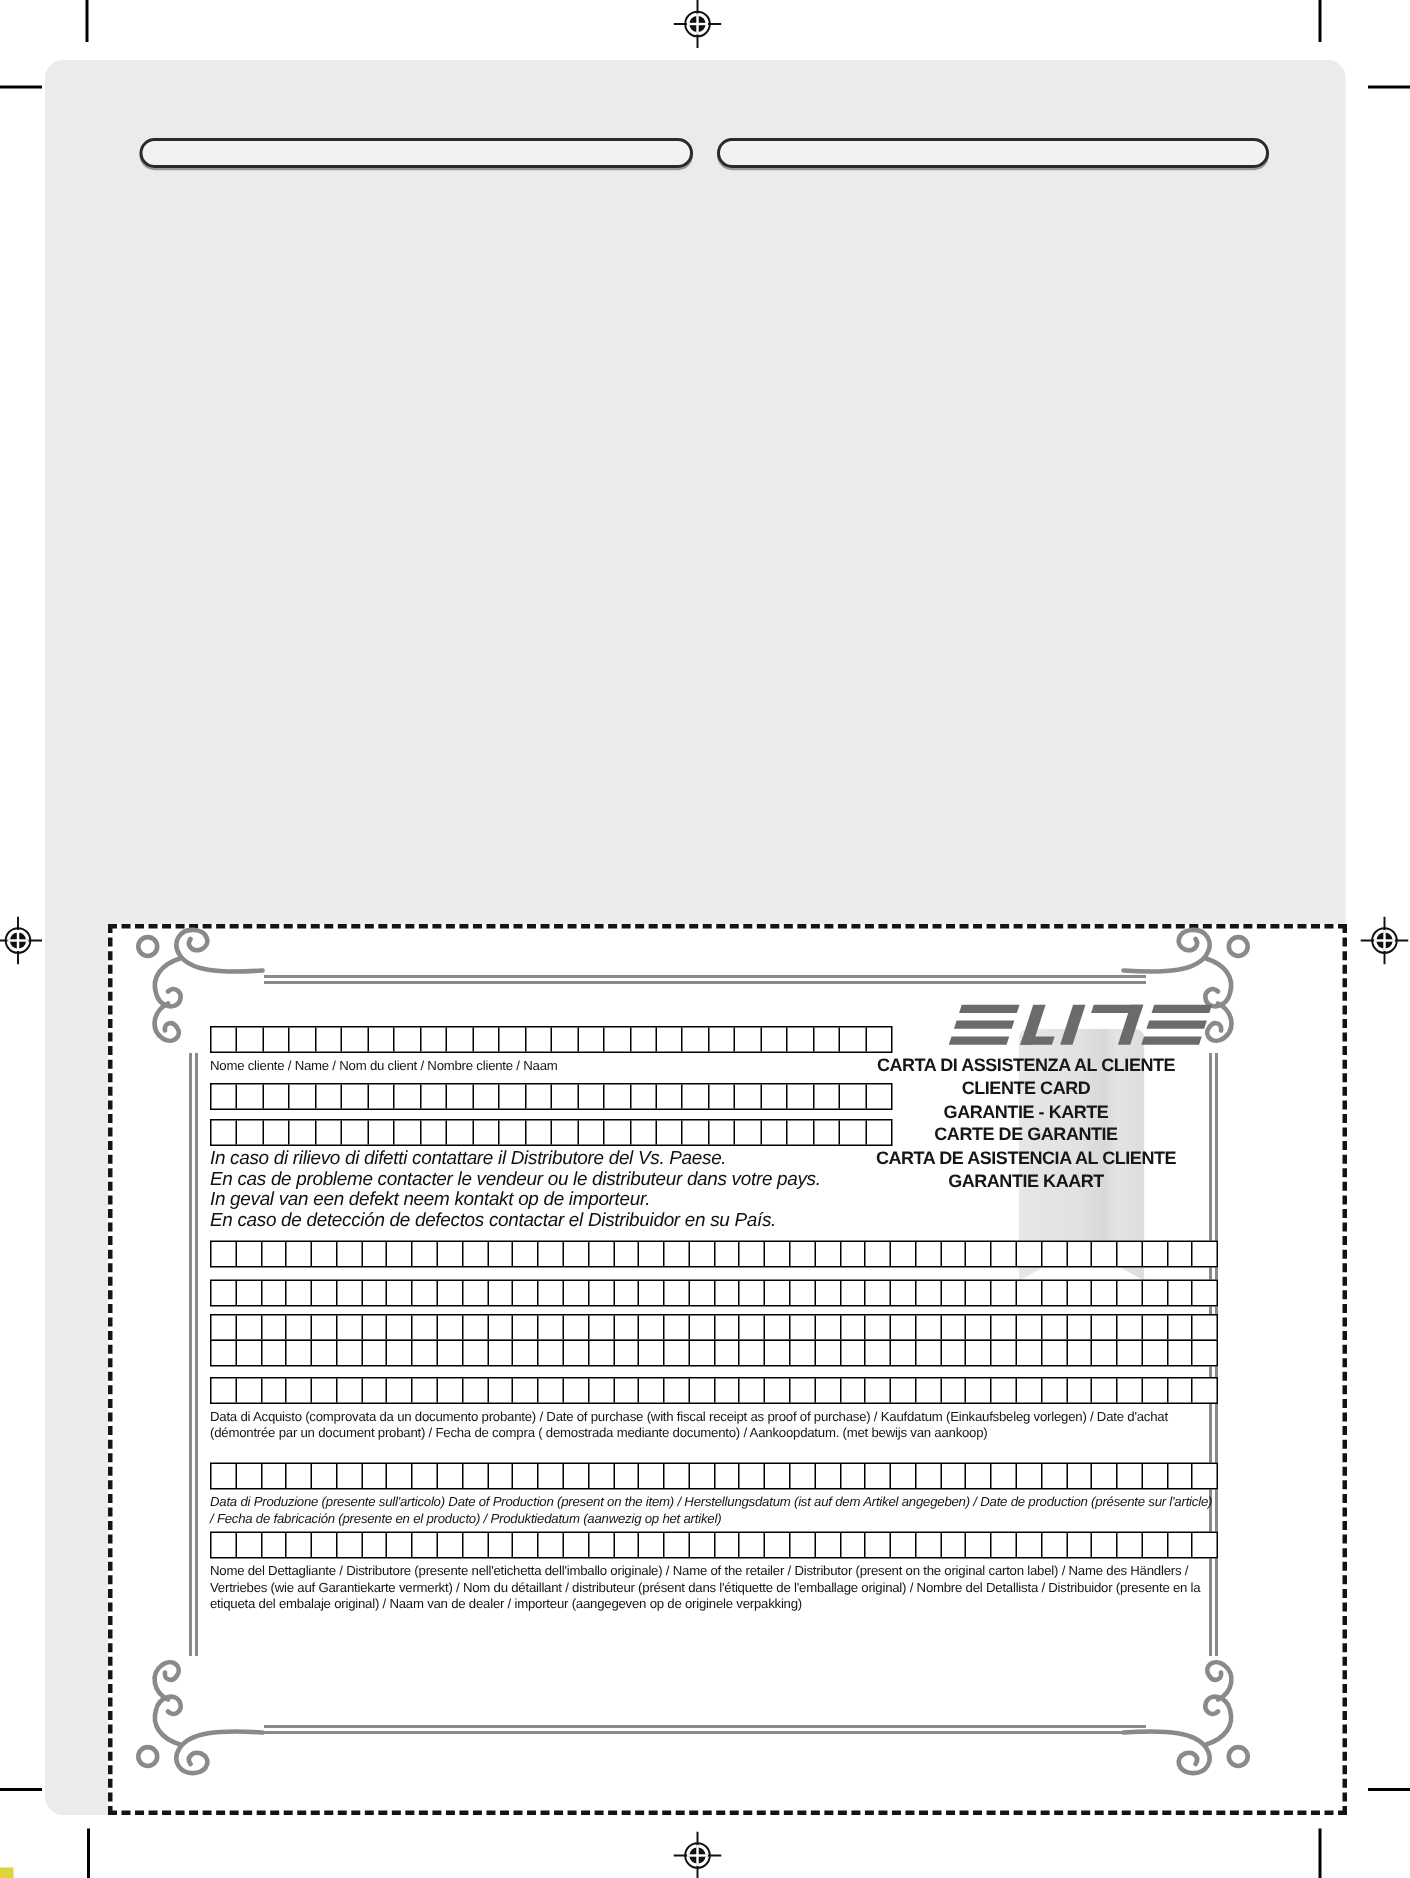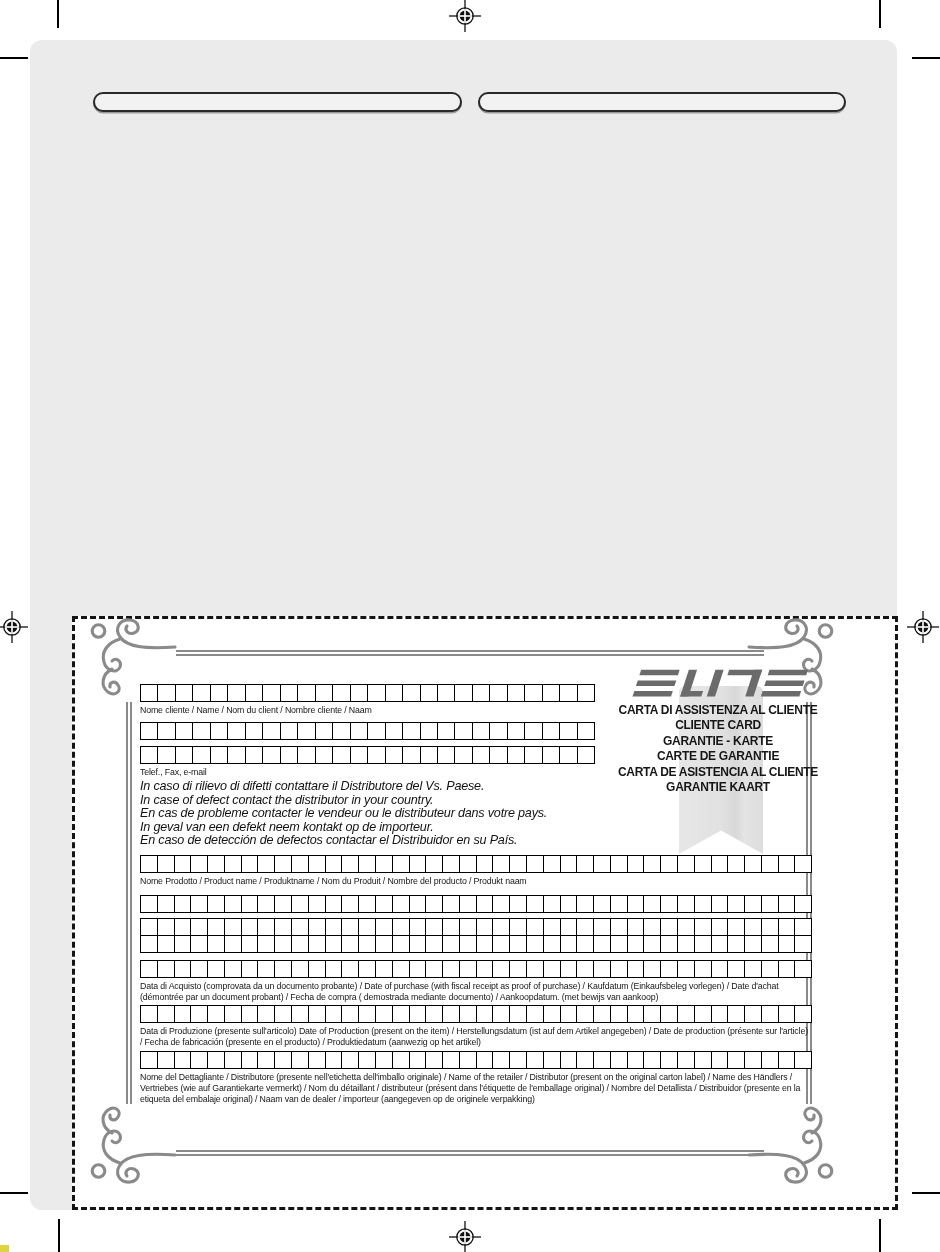--- a/index.html
+++ b/index.html
@@ -24,21 +24,21 @@
   .frame-h{position:absolute;height:0;border-top:6px double #8a8a8a;}
   .frame-v{position:absolute;width:0;border-left:6px double #8a8a8a;}
   .ornament{position:absolute;width:90px;height:90px;}
 
   
   .logo{position:absolute;left:632px;top:668px;width:176px;height:33px;z-index:3;}
   .ribbon{position:absolute;left:679px;top:686px;width:84px;height:168px;z-index:1;
           background:linear-gradient(90deg,#e7e7e7 0%,#e1e1e1 50%,#d8d8d8 68%,#e4e4e4 78%,#dddddd 100%);
           clip-path:polygon(0 0,100% 0,100% 100%,50% 86%,0 100%);
           border-radius:6px 6px 0 0;}
-  .titles{position:absolute;left:612px;top:703px;width:212px;z-index:3;text-align:center;}
+  .titles{position:absolute;left:578px;top:703px;width:212px;z-index:3;text-align:center;}
   .title-line{font-weight:bold;font-size:12px;line-height:15.4px;letter-spacing:-.3px;color:#161616;}
 
   
   .col{position:absolute;left:140px;top:676px;width:672px;z-index:2;}
   .notice{text-align:left;font-style:italic;font-size:12.6px;line-height:13.6px;
           letter-spacing:-.2px;color:#121212;}
   .grid-row{display:flex;height:16px;border:1px solid #000;background:#fff;}
   .grid-row + .grid-row{margin-top:-1px;}
   .grid-cell{flex:1;border-right:1px solid #000;}
   .grid-cell:last-child{border-right:none;}
@@ -251,26 +251,24 @@
           <div class="grid-cell"></div>
           <div class="grid-cell"></div>
           <div class="grid-cell"></div>
           <div class="grid-cell"></div>
           <div class="grid-cell"></div>
           <div class="grid-cell"></div>
           <div class="grid-cell"></div>
           <div class="grid-cell"></div>
           <div class="grid-cell"></div>
         </div>
-        <div class="field-label">Telef., Fax, e-mail</div>
       </div>
     </div>
   <div class="notice" style="margin-top:2px;">
     <div>In caso di rilievo di difetti contattare il Distributore del Vs. Paese.</div>
-    <div>In case of defect contact the distributor in your country.</div>
     <div>En cas de probleme contacter le vendeur ou le distributeur dans votre pays.</div>
     <div>In geval van een defekt neem kontakt op de importeur.</div>
     <div>En caso de detección de defectos contactar el Distribuidor en su País.</div>
   </div>
   <div id="fields-bottom">
       <div class="field full" style="margin-top: 7px;">
         <div class="grid-row">
           <div class="grid-cell"></div>
           <div class="grid-cell"></div>
           <div class="grid-cell"></div>
@@ -305,21 +303,20 @@
           <div class="grid-cell"></div>
           <div class="grid-cell"></div>
           <div class="grid-cell"></div>
           <div class="grid-cell"></div>
           <div class="grid-cell"></div>
           <div class="grid-cell"></div>
           <div class="grid-cell"></div>
           <div class="grid-cell"></div>
           <div class="grid-cell"></div>
         </div>
-        <div class="field-label">Nome Prodotto / Product name / Produktname / Nom du Produit / Nombre del producto / Produkt naam</div>
       </div>
       <div class="field full" style="margin-top: 8px;">
         <div class="grid-row">
           <div class="grid-cell"></div>
           <div class="grid-cell"></div>
           <div class="grid-cell"></div>
           <div class="grid-cell"></div>
           <div class="grid-cell"></div>
           <div class="grid-cell"></div>
           <div class="grid-cell"></div>
@@ -482,21 +479,21 @@
           <div class="grid-cell"></div>
           <div class="grid-cell"></div>
           <div class="grid-cell"></div>
           <div class="grid-cell"></div>
           <div class="grid-cell"></div>
           <div class="grid-cell"></div>
           <div class="grid-cell"></div>
         </div>
         <div class="field-label">Data di Acquisto (comprovata da un documento probante) / Date of purchase (with fiscal receipt as proof of purchase) /  Kaufdatum (Einkaufsbeleg vorlegen) / Date d'achat (démontrée par un document probant) / Fecha de compra ( demostrada mediante documento) / Aankoopdatum. (met bewijs van aankoop)</div>
       </div>
-      <div class="field full" style="margin-top: 2px;">
+      <div class="field full" style="margin-top: 14px; font-style: italic;">
         <div class="grid-row">
           <div class="grid-cell"></div>
           <div class="grid-cell"></div>
           <div class="grid-cell"></div>
           <div class="grid-cell"></div>
           <div class="grid-cell"></div>
           <div class="grid-cell"></div>
           <div class="grid-cell"></div>
           <div class="grid-cell"></div>
           <div class="grid-cell"></div>

